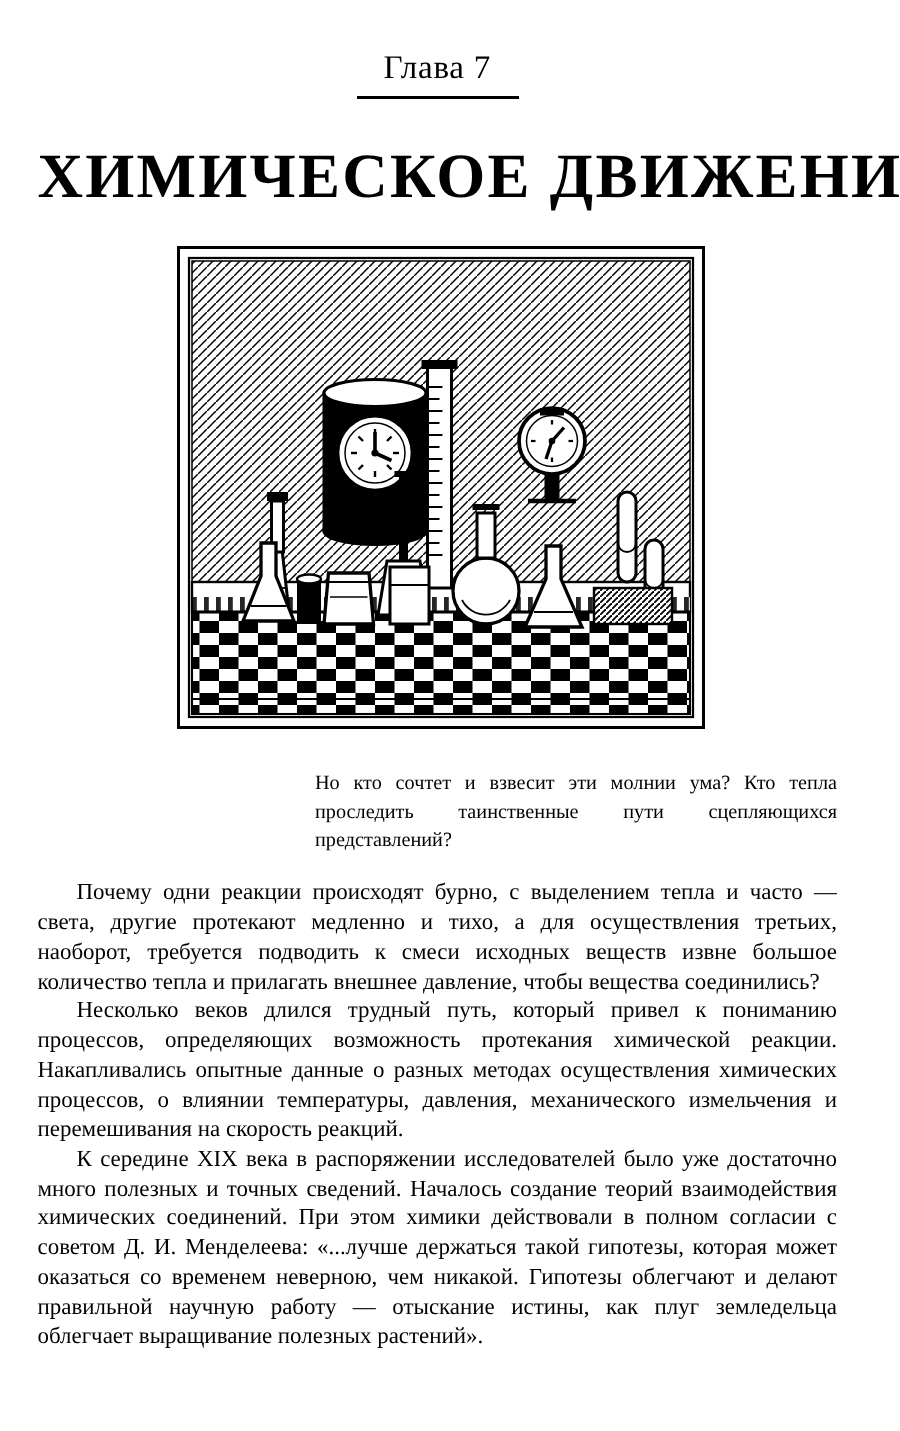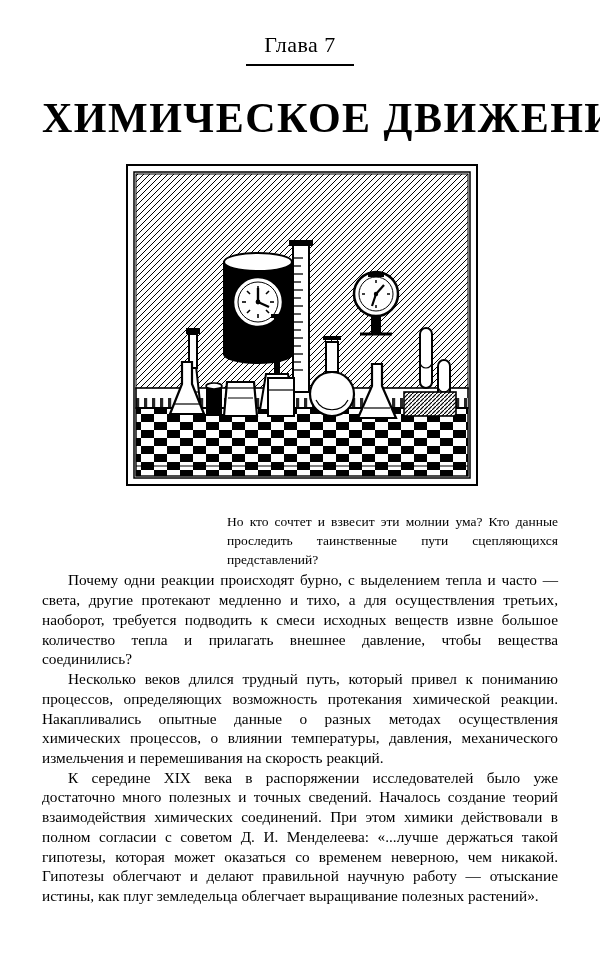--- a/index.html
+++ b/index.html
@@ -12,21 +12,21 @@
     height: 954px;
     overflow: hidden;
     font-family: "Liberation Serif", serif;
     color: #000000;
   }
   .page {
     position: relative;
     width: 600px;
     height: 756px;
     box-sizing: border-box;
-    padding: 28px 42px 0 42px;
+    padding: 28px 42px 0 25px;
   }
   .chapter-label {
     text-align: center;
     font-size: 22px;
     letter-spacing: 0.5px;
     margin: 4px 0 0 0;
     font-family: "Liberation Serif", serif;
   }
   .chapter-rule {
     width: 108px;
@@ -69,21 +69,21 @@
     margin: 14px 0 0 0;
     padding-left: 185px;
     font-size: 14px;
     font-style: italic;
     text-align: right;
     padding-right: 4px;
   }
 
   
   .body-text {
-    margin-top: 1px;
+    margin-top: 16px;
   }
   .body-text p {
     margin: 0;
     font-size: 15.3px;
     line-height: 1.29;
     text-align: justify;
     text-justify: inter-word;
     text-indent: 26px;
     hyphens: manual;
   }
@@ -222,21 +222,21 @@
       <path d="M292 196 A6 6 0 0 0 304 196" stroke="#000" stroke-width="1.2" fill="none"></path>
       <path d="M310 238 L310 200 A6 6 0 0 1 322 200 L322 238 A6 6 0 0 1 310 238 Z" fill="#fff" stroke="#000" stroke-width="2"></path>
       <path d="M310 220 A6 6 0 0 0 322 220" stroke="#000" stroke-width="1.2" fill="none"></path>
 
       <rect x="276" y="226" width="52" height="24" fill="url(#hatchWallDense)" stroke="#000" stroke-width="1.6"></rect>
 
       <path d="M8 300 H340" stroke="#000" stroke-width="1.2"></path>
     </svg>
   </div>
 
-  <div class="epigraph">Но кто сочтет и взвесит эти молнии ума? Кто данные проследить таинственные пути сцепляющихся представлений?</div>
+  <div class="epigraph">Но кто сочтет и взвесит эти молнии ума? Кто тепла проследить таинственные пути сцепляющихся представлений?</div>
 
   <div class="body-text">
     <p>Почему одни реакции происходят бурно, с выделением тепла и часто — света, другие протекают медленно и тихо, а для осуществления третьих, наоборот, требуется подводить к смеси исходных веществ извне большое количество тепла и прилагать внешнее давление, чтобы вещества соединились?</p>
     <p>Несколько веков длился трудный путь, который привел к пониманию процессов, определяющих возможность протекания химической реакции. Накапливались опытные данные о разных методах осуществления химических процессов, о влиянии температуры, давления, механического измельчения и перемешивания на скорость реакций.</p>
     <p>К середине XIX века в распоряжении исследователей было уже достаточно много полезных и точных сведений. Началось создание теорий взаимодействия химических соединений. При этом химики действовали в полном согласии с советом Д. И. Менделеева: «...лучше держаться такой гипотезы, которая может оказаться со временем неверною, чем никакой. Гипотезы облегчают и делают правильной научную работу — отыскание истины, как плуг земледельца облегчает выращивание полезных растений».</p>
   </div>
 
 </div>
 
 </body></html>

